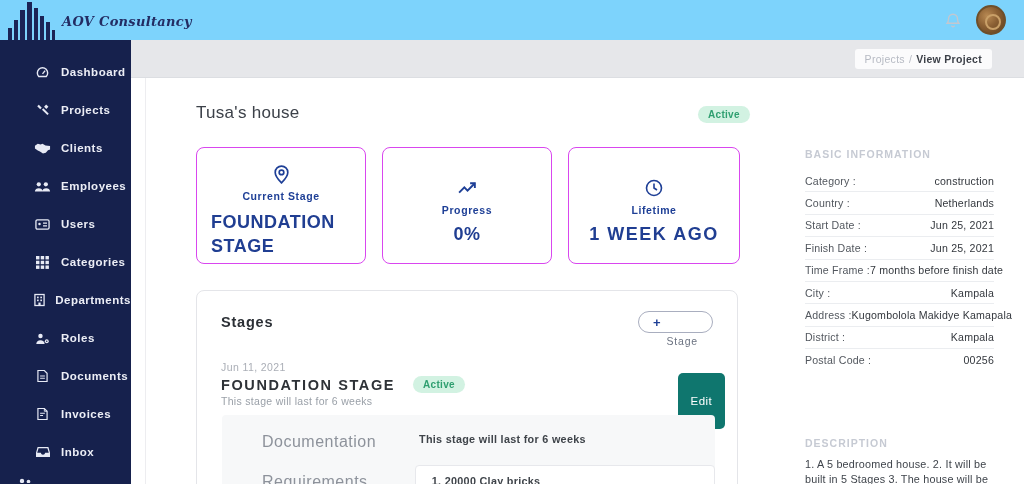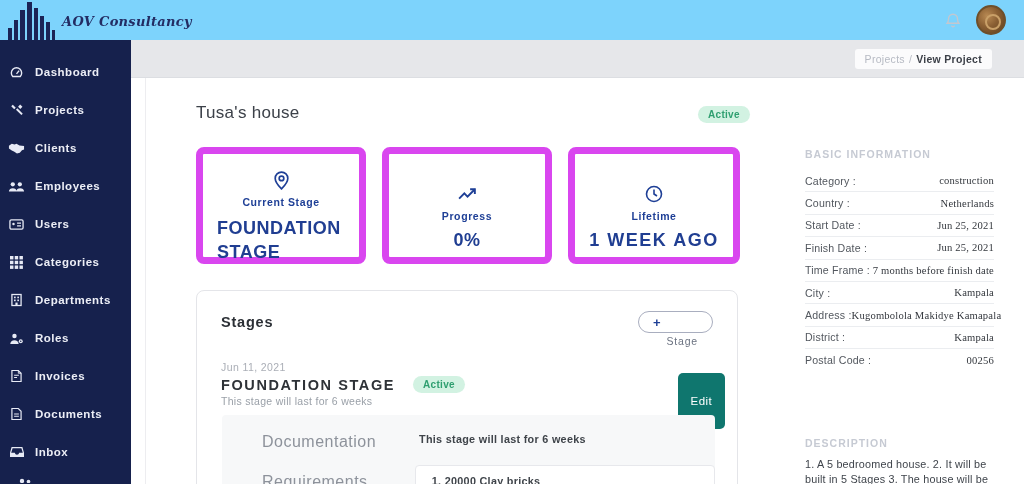--- a/index.html
+++ b/index.html
@@ -15,21 +15,21 @@
   .top-right { position:absolute; right:18px; top:0; height:40px; display:flex; align-items:center; gap:14px; }
   .avatar { width:30px; height:30px; border-radius:50%;
     background:radial-gradient(circle at 35% 35%, #b98a53 0%, #8a5f33 45%, #5e3f1e 100%);
     border:2px solid #6e4f2a; position:relative; }
   .avatar::after { content:""; position:absolute; left:7px; top:7px; width:12px; height:12px;
     border-radius:50%; border:2px solid #c9a068; }
 
   
   .sidebar { position:absolute; left:0; top:40px; width:131px; height:444px; background:#16214d;
     padding-top:13px; overflow:hidden; z-index:4; }
-  .nav-item { height:38px; display:flex; align-items:center; padding-left:8px; color:#eceef6; cursor:pointer; }
+  .nav-item { height:38px; display:flex; align-items:center; padding-left:34px; color:#eceef6; cursor:pointer; }
   .nav-item .ni-icon { width:17px; display:flex; justify-content:center; color:#e7eaf5; }
   .nav-item .ni-label { margin-left:10px; font-size:11.5px; font-weight:bold; letter-spacing:.5px; }
   .nav-partial { position:absolute; left:17px; bottom:-3px; color:#e7eaf5; }
 
   
   .graybar { position:absolute; left:131px; top:40px; width:893px; height:38px; background:#e6e7ea;
     border-bottom:1px solid #dcdee2; z-index:3; }
   .print-btn { position:absolute; right:150px; top:10px; cursor:pointer; }
   .crumb { position:absolute; right:32px; top:9px; height:20px; background:#fbfbfc; border-radius:3px;
     padding:0 10px; display:flex; align-items:center; font-size:10.5px; letter-spacing:.3px; }
@@ -37,21 +37,21 @@
   .crumb .c-sep { color:#b6bac3; margin:0 4px; }
   .crumb .c-current { color:#3c4048; font-weight:bold; }
 
   
   .content-edge { position:absolute; left:145px; top:78px; bottom:0; width:1px; background:#ededf0; }
   .page-title { position:absolute; left:196px; top:103px; font-size:17px; color:#3c4149; letter-spacing:.3px; }
   .badge { display:inline-block; background:#d2f2e2; color:#2f9f70; font-size:10px; font-weight:bold;
     border-radius:9px; padding:3px 10px; letter-spacing:.3px;text-align:right; }
   .title-badge { position:absolute; left:698px; top:106px; }
 
-  .card { position:absolute; top:147px; height:117px; background:#fff; border:7px solid #d946ef;
+  .card { position:absolute; top:147px; height:117px; background:#fff; border:1px solid #d946ef;
     border-radius:8px; padding-top:16px; text-align:center; }
   .card-1 { left:196px; width:170px; }
   .card-2 { left:382px; width:170px; }
   .card-3 { left:568px; width:172px; }
   .card .c-icon { height:22px; color:#1e3f96; }
   .card .c-label { font-size:10.5px; font-weight:bold; color:#1e3f96; letter-spacing:.6px; margin-top:4px; }
   .card .c-value { font-size:18px; font-weight:bold; color:#203e92; letter-spacing:.5px; margin-top:8px; }
   .card-1 .c-value { text-align:left; padding:0 14px; line-height:1.35; }
   .card-3 .c-value { letter-spacing:1.5px; }
 
@@ -81,21 +81,21 @@
     padding:9px 0 30px 16px; }
   .req-item { font-size:10.8px; color:#3f444a; font-weight:bold; letter-spacing:.3px; }
 
   
   .info-panel { position:absolute; left:805px; top:148px; width:189px; }
   .info-heading { font-size:10.5px; font-weight:bold; color:#c6cad3; letter-spacing:1px; margin-bottom:10px; }
   .info-row { display:flex; justify-content:space-between; align-items:center; height:22.4px;
     border-bottom:1px solid #ebedf0; font-size:10.6px; white-space:nowrap; }
   .info-row:last-child { border-bottom:none; }
   .info-label { color:#52575e; letter-spacing:.2px; }
-  .info-value { color:#33373d; text-align:left; letter-spacing:.2px;font-family:Liberation Serif, serif; }
+  .info-value { color:#33373d; text-align:left; letter-spacing:.2px; }
   .desc-panel { position:absolute; left:805px; top:437px; width:196px; }
   .desc-heading { font-size:10.5px; font-weight:bold; color:#c6cad3; letter-spacing:1px; }
   .desc-text { margin-top:8px; font-size:10.8px; color:#3f444b; line-height:1.4; letter-spacing:.2px; }
 </style>
 </head>
 <body>
 
 <div class="app">
 
   <div class="topbar">
@@ -209,34 +209,34 @@
           <circle cx="12.6" cy="10" r="2.1"></circle>
             <circle cx="12.6" cy="10" r=".8" fill="#16214d"></circle>
           </svg>
       </span>
       <span class="ni-label">Roles</span>
     </div>
     <div class="nav-item">
       <span class="ni-icon">
         <svg width="11" height="14" viewBox="0 0 12 14" fill="none" stroke="currentColor" stroke-width="1.3">
           <path d="M1 1h7l3 3v9H1z"></path>
+            <path d="M3.4 7h5.2M3.4 9.5h5.2" stroke-width="1.1"></path>
+          </svg>
+      </span>
+      <span class="ni-label">Documents</span>
+    </div>
+    <div class="nav-item">
+      <span class="ni-icon">
+        <svg width="11" height="14" viewBox="0 0 12 14" fill="none" stroke="currentColor" stroke-width="1.3">
+          <path d="M1 1h7l3 3v9H1z"></path>
             <path d="M3.4 6.2h5.2M3.4 8.7h3.2" stroke-width="1.1"></path>
           <path d="M8 1v3h3" stroke-width="1"></path>
           </svg>
       </span>
       <span class="ni-label">Invoices</span>
-    </div>
-    <div class="nav-item">
-      <span class="ni-icon">
-        <svg width="11" height="14" viewBox="0 0 12 14" fill="none" stroke="currentColor" stroke-width="1.3">
-          <path d="M1 1h7l3 3v9H1z"></path>
-            <path d="M3.4 7h5.2M3.4 9.5h5.2" stroke-width="1.1"></path>
-          </svg>
-      </span>
-      <span class="ni-label">Documents</span>
     </div>
     <div class="nav-item">
       <span class="ni-icon">
         <svg width="16" height="12" viewBox="0 0 16 12" fill="currentColor">
           <path d="M2.6 1h10.8L15 6.8V11H1V6.8z M2.2 6.8h3.6c.3 1.2 1.1 1.9 2.2 1.9s1.9-.7 2.2-1.9h3.6L12.4 2.2H3.6z" fill-rule="evenodd"></path>
           </svg>
       </span>
       <span class="ni-label">Inbox</span>
     </div>
     <div class="nav-partial">

